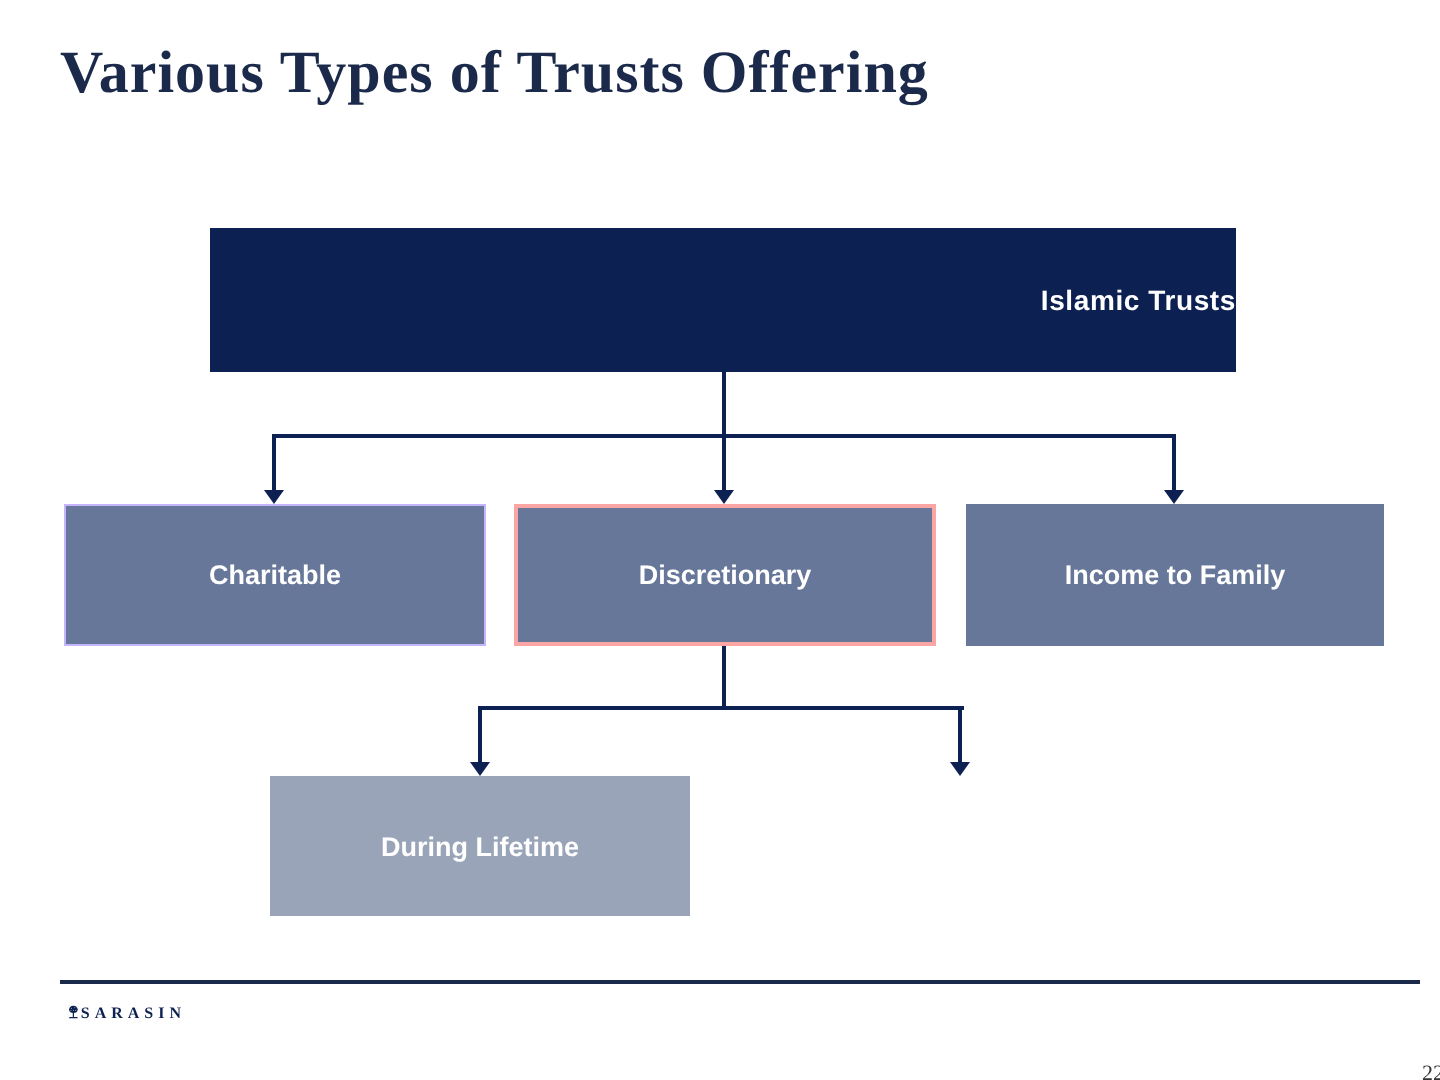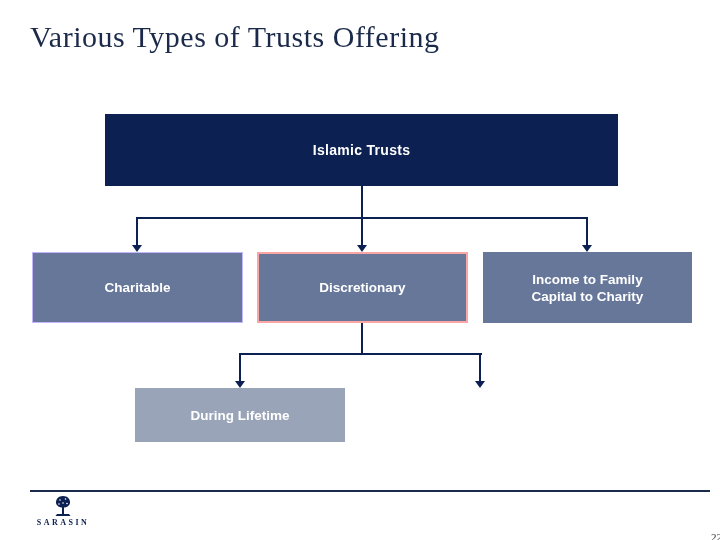--- a/index.html
+++ b/index.html
@@ -10,52 +10,53 @@
     background: #ffffff;
     overflow: hidden;
     font-family: "Liberation Sans", sans-serif;
   }
   .slide-title {
     position: absolute;
     left: 30px;
     top: 20px;
     font-family: "Liberation Serif", serif;
     font-size: 30px;
-    font-weight: 400;
+    font-weight: 700;
     color: #1b2a4a;
     letter-spacing: 0.5px;
     white-space: nowrap;
   }
   .node {
     position: absolute;
     display: flex;
     flex-direction: column;
     align-items: center;
     justify-content: center;
     text-align: center;
     font-weight: bold;
     color: #ffffff;
     box-sizing: border-box;
   }
   .node-root {
     left: 105px; top: 114px; width: 513px; height: 72px;
     background: #0c2051;
     font-size: 14px;
     letter-spacing: 0.3px;
+    align-items: flex-end;
   }
   .node-branch {
     top: 252px; height: 71px;
     background: #66779a;
     font-size: 13.5px;
   }
   .node-charitable     { left: 32px;  width: 211px; border: 1px solid #c4b5fd; }
   .node-discretionary  { left: 257px; width: 211px; border: 2px solid #fca5a5; }
   .node-income         { left: 483px; width: 209px; line-height: 17px; text-align: right; }
   .node-sub {
-    top: 388px; height: 54px;
+    top: 388px; height: 70px;
     background: #9aa4b8;
     font-size: 13.5px;
     text-align: right;
   }
   .node-during      { left: 135px; width: 210px; }
   .node-irrevocable { left: 376px; width: 208px; }
 
   .cline { position: absolute; background: #0c2051; }
   .v-root-down   { left: 361px; top: 186px; width: 2px; height: 32px; }
   .h-top         { left: 136px; top: 217px; width: 452px; height: 2px; }
@@ -84,21 +85,21 @@
     position: absolute;
     left: 30px; top: 490px;
     width: 680px; height: 2px;
     background: #1b2a4a;
   }
   .logo {
     position: absolute;
     left: 33px; top: 495px;
     width: 60px;
     display: flex;
-    flex-direction: column;
+    flex-direction: row;
     align-items: center;
   }
   .logo-icon { width: 24px; height: 22px; }
   .logo-text {
     margin-top: 1px;
     font-family: "Liberation Serif", serif;
     font-size: 8px;
     font-weight: bold;
     letter-spacing: 2.5px;
     color: #0c2051;
@@ -134,21 +135,20 @@
   <div class="arrow-down arr-3"></div>
 
   <div class="node node-branch node-charitable">
     <span>Charitable</span>
   </div>
   <div class="node node-branch node-discretionary">
     <span>Discretionary</span>
   </div>
   <div class="node node-branch node-income">
     <span>Income to Family</span>
-    <span>Capital to Charity</span>
   </div>
 
   <div class="cline v-disc-down"></div>
   <div class="cline h-bottom"></div>
   <div class="cline v-drop-4"></div>
   <div class="cline v-drop-5"></div>
   <div class="arrow-down arr-4"></div>
   <div class="arrow-down arr-5"></div>
 
   <div class="node node-sub node-during">

